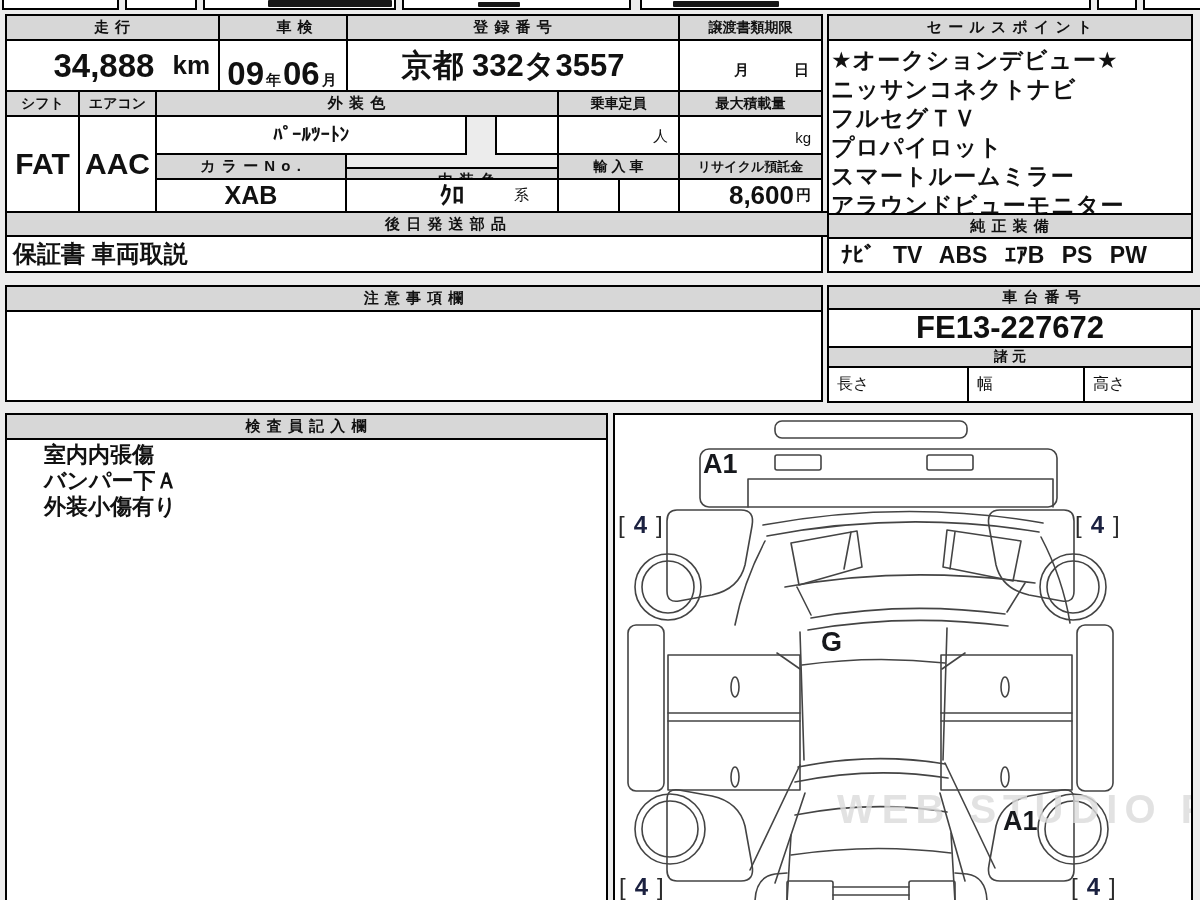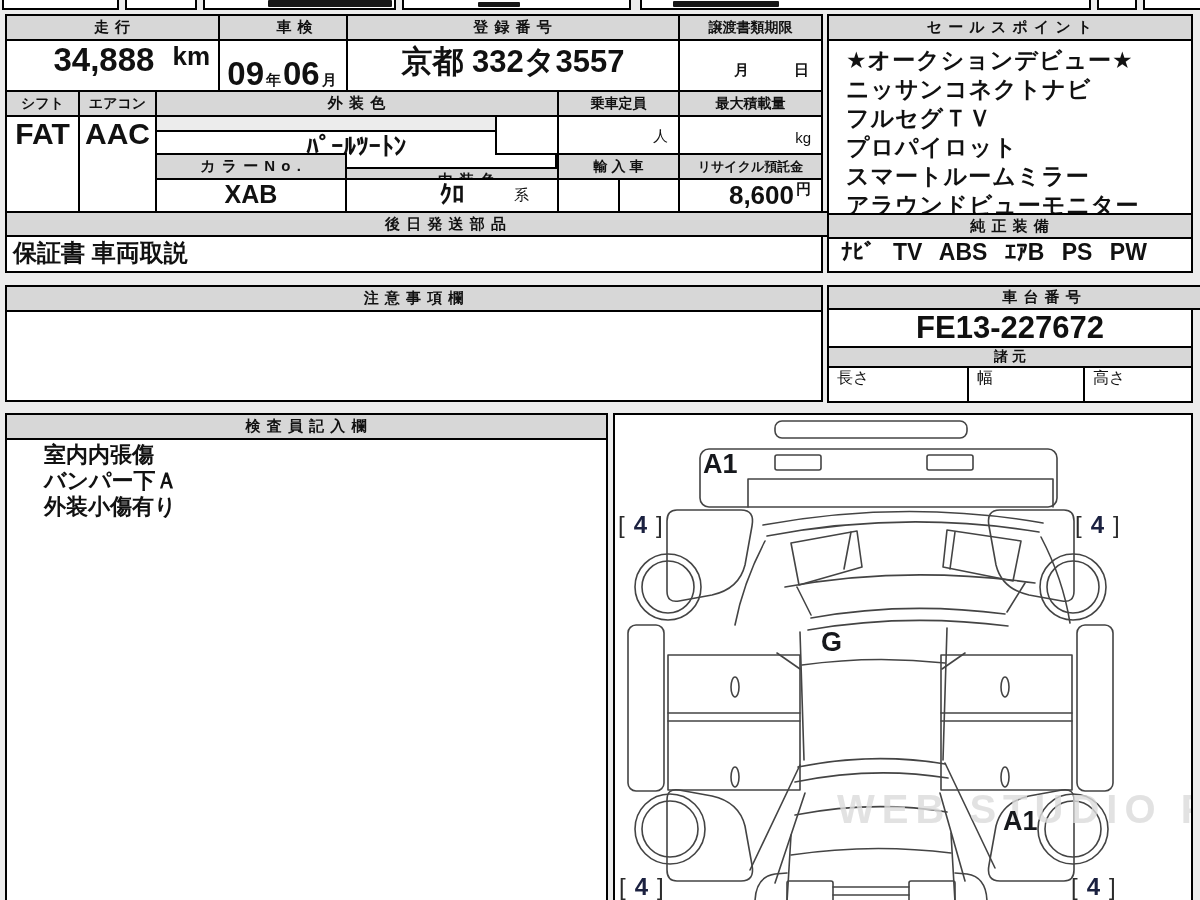--- a/index.html
+++ b/index.html
@@ -2,21 +2,21 @@
 <html><head>
 <meta charset="utf-8">
 <style>
   html,body{margin:0;padding:0;}
   #screen{position:relative;width:1200px;height:900px;background:#ececec;overflow:hidden;
           font-family:"Liberation Sans","DejaVu Sans",sans-serif;color:#111;}
   .c{position:absolute;box-sizing:border-box;border:2px solid #000;background:#fff;}
   .hd{background:#d7d7d7;display:flex;align-items:center;justify-content:center;
       font-weight:bold;font-size:15px;white-space:pre;letter-spacing:1px;}
   .hd.sm{font-size:14px;letter-spacing:0;}
-  .v{display:flex;align-items:flex-start;white-space:pre;}
+  .v{display:flex;align-items:center;white-space:pre;}
   .center{justify-content:center;}
   .right{justify-content:flex-end;}
   .num{font-weight:bold;font-size:33px;letter-spacing:0;}
   .unit{font-weight:bold;font-size:15px;margin:0 2px;}
   .bigunit{font-weight:bold;font-size:26px;margin-left:18px;}
   .tcell{position:absolute;box-sizing:border-box;border:2px solid #000;background:#fff;top:-12px;height:22px;}
   .smudge{position:absolute;background:#161616;border-radius:1px;}
   .saleline{height:29px;line-height:29px;font-weight:bold;font-size:23px;letter-spacing:1px;white-space:pre;}
   .inspline{height:26px;line-height:26px;font-weight:bold;font-size:22px;white-space:pre;margin-left:31px;}
   .dlabel{position:absolute;font-weight:bold;font-size:27px;color:#16181c;}
@@ -59,21 +59,21 @@
 
   <div class="c hd sm" style="left:5px;top:90px;width:75px;height:27px">シフト</div>
   <div class="c hd sm" style="left:78px;top:90px;width:79px;height:27px">エアコン</div>
   <div class="c hd" style="left:155px;top:90px;width:404px;height:27px">外 装 色</div>
   <div class="c hd sm" style="left:557px;top:90px;width:123px;height:27px">乗車定員</div>
   <div class="c hd sm" style="left:678px;top:90px;width:145px;height:27px">最大積載量</div>
 
   <div class="c v center num" style="left:5px;top:115px;width:75px;height:98px;font-size:30px">FAT</div>
   <div class="c v center num" style="left:78px;top:115px;width:79px;height:98px;font-size:30px">AAC</div>
 
-  <div class="c v center num" style="left:155px;top:130px;width:402px;height:40px;font-size:25px">ﾊﾟｰﾙﾂｰﾄﾝ</div>
+  <div class="c v center num" style="left:155px;top:115px;width:312px;height:40px;font-size:19px">ﾊﾟｰﾙﾂｰﾄﾝ</div>
   <div class="c" style="left:495px;top:115px;width:64px;height:40px"></div>
   <div class="c v right" style="left:557px;top:115px;width:123px;height:40px;align-items:flex-end;padding:0 10px 7px 0;font-size:15px">人</div>
   <div class="c v right" style="left:678px;top:115px;width:145px;height:40px;align-items:flex-end;padding:0 10px 7px 0;font-size:15px">kg</div>
 
   <div class="c hd" style="left:155px;top:153px;width:192px;height:27px">カ ラ ー N o .</div>
   <div class="c hd" style="left:345px;top:167px;width:244px;height:27px">内 装 色</div>
   <div class="c hd sm" style="left:557px;top:153px;width:123px;height:27px">輸 入 車</div>
   <div class="c hd sm" style="left:678px;top:153px;width:145px;height:27px;font-size:13px">リサイクル預託金</div>
 
   <div class="c v center num" style="left:155px;top:178px;width:192px;height:35px;font-size:25px">XAB</div>
@@ -84,21 +84,21 @@
   <div class="c" style="left:557px;top:178px;width:63px;height:35px"></div>
   <div class="c" style="left:618px;top:178px;width:62px;height:35px"></div>
   <div class="c v right" style="left:678px;top:178px;width:145px;height:35px;padding-right:8px">
     <span class="num" style="font-size:26px">8,600</span><span class="unit">円</span>
   </div>
 
   <div class="c hd" style="left:5px;top:211px;width:882px;height:26px">後 日 発 送 部 品</div>
   <div class="c v" style="left:5px;top:235px;width:818px;height:38px;padding-left:6px;font-size:24px;font-weight:bold">保証書 車両取説</div>
 
   <div class="c hd" style="left:827px;top:14px;width:366px;height:27px">セ ー ル ス ポ イ ン ト</div>
-  <div class="c" style="left:827px;top:39px;width:366px;height:176px;padding:5px 17px">
+  <div class="c" style="left:827px;top:39px;width:366px;height:176px;padding:5px 2px">
     <div class="saleline">★オークションデビュー★</div>
     <div class="saleline">ニッサンコネクトナビ</div>
     <div class="saleline">フルセグＴＶ</div>
     <div class="saleline">プロパイロット</div>
     <div class="saleline">スマートルームミラー</div>
     <div class="saleline">アラウンドビューモニター</div>
   </div>
   <div class="c hd" style="left:827px;top:213px;width:366px;height:26px">純 正 装 備</div>
   <div class="c v" style="left:827px;top:237px;width:366px;height:36px;padding-left:12px;font-size:23px;font-weight:bold;word-spacing:11px">ﾅﾋﾞ TV ABS ｴｱB PS PW</div>
 

